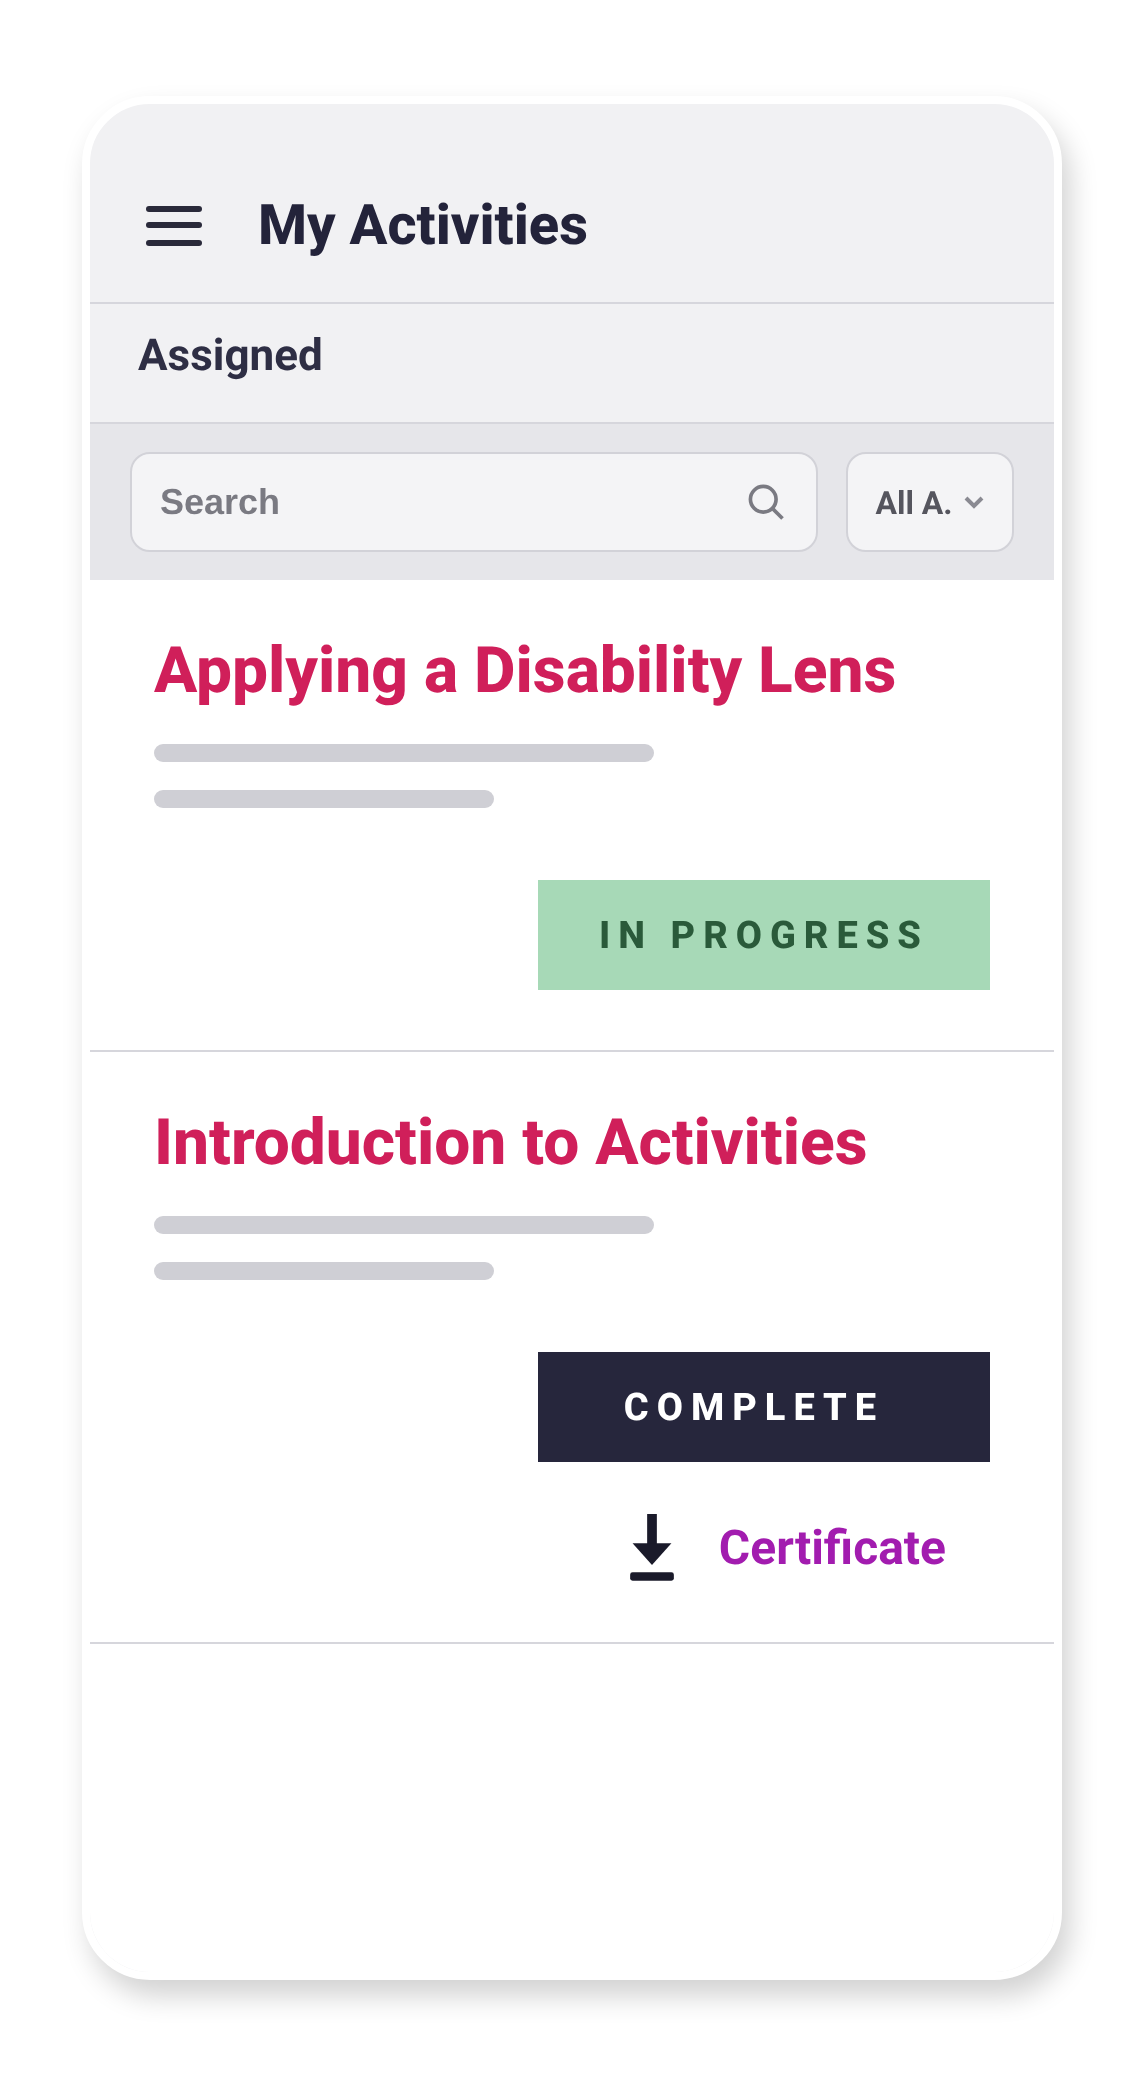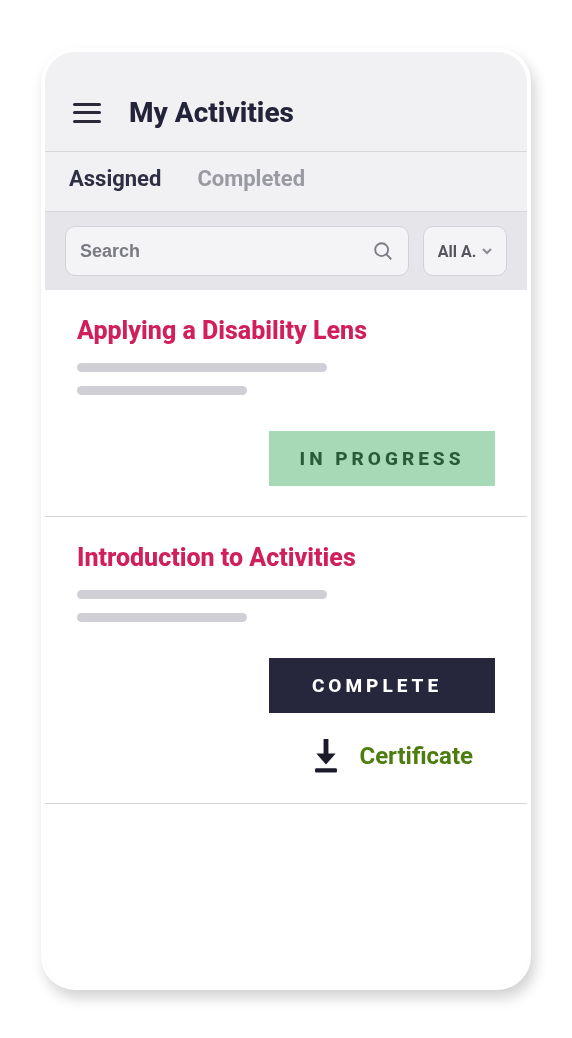--- a/index.html
+++ b/index.html
@@ -124,21 +124,21 @@
       flex: 1;
       background: #ffffff;
       overflow: hidden;
     }
     .card {
       padding: 26px 32px 30px 32px;
       border-bottom: 1px solid #d6d6dc;
       background: #ffffff;
     }
     .card-title {
-      font-size: 25px;
+      font-size: 32px;
       font-weight: 800;
       color: #d01f5a;
       margin-bottom: 18px;
     }
     .skel-line {
       height: 9px;
       background: #cfcfd5;
       border-radius: 6px;
       margin-bottom: 14px;
     }
@@ -177,41 +177,40 @@
       padding-right: 22px;
     }
     .download-icon {
       width: 30px;
       height: 34px;
       color: #1a1a2a;
     }
     .cert-label {
       font-size: 24px;
       font-weight: 700;
-      color: #4d7c0f;
+      color: #a21caf;
       text-align: right;
     }
   </style>
 </head>
 <body>
 
 <div class="device-frame">
 
   <div class="header">
     <div class="hamburger">
       <span></span>
         <span></span>
         <span></span>
     </div>
     <div class="page-title">My Activities</div>
   </div>
 
   <div class="tabs">
     <div class="tab active">Assigned</div>
-    <div class="tab">Completed</div>
   </div>
 
   <div class="filter-bar">
     <div class="search-box">
       <input class="search-input" type="text" placeholder="Search" style="">
       <svg class="search-icon" viewBox="0 0 24 24" fill="none" stroke="currentColor" stroke-width="2">
         <circle cx="10.5" cy="10.5" r="7"></circle>
         <line x1="21" y1="21" x2="15.5" y2="15.5"></line>
       </svg>
     </div>

